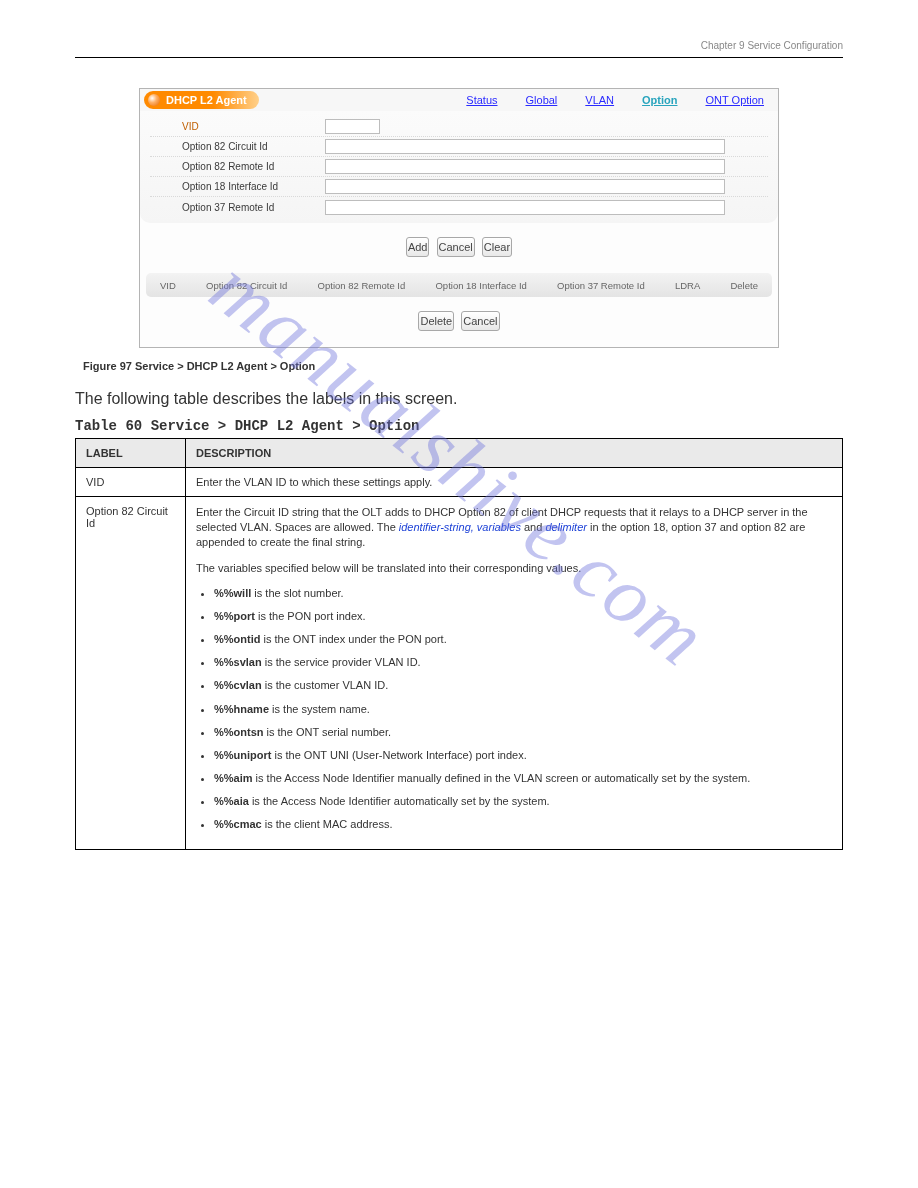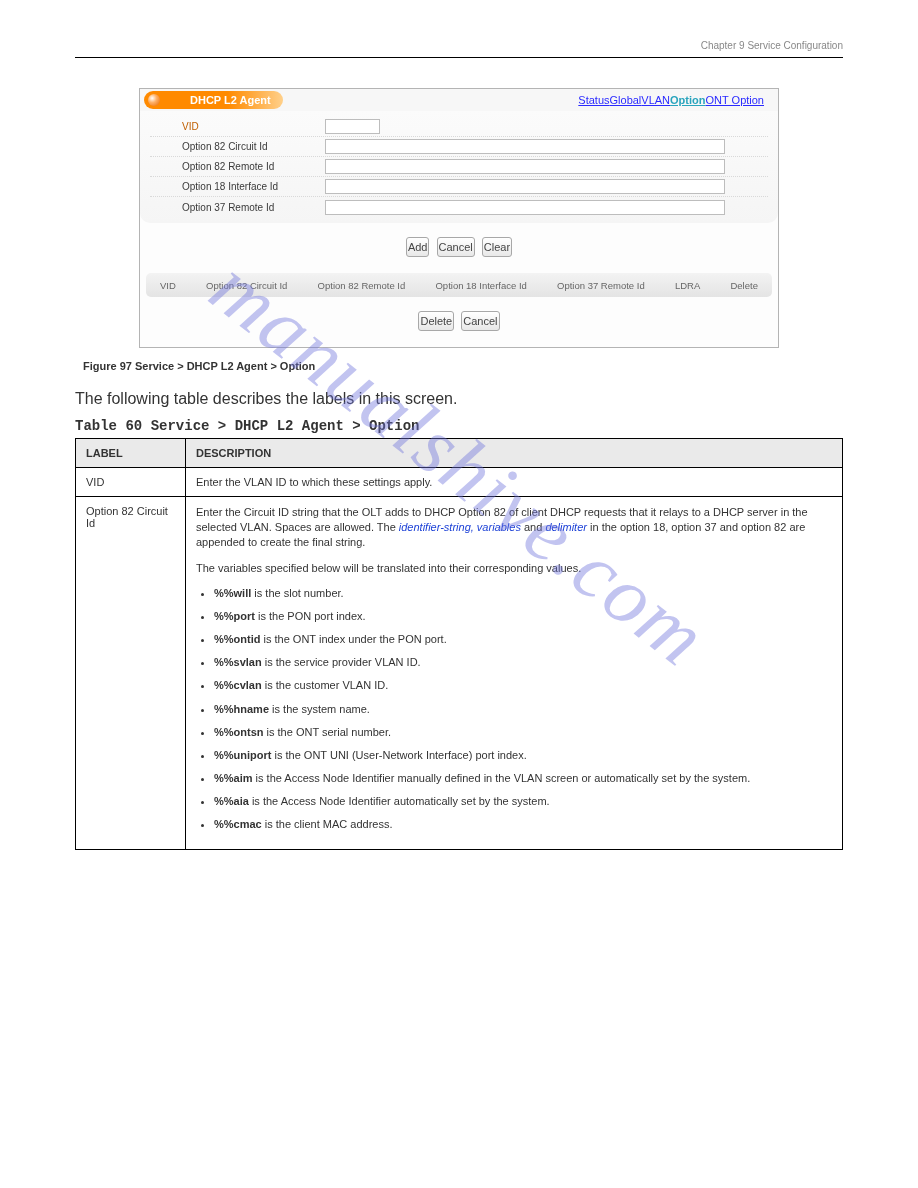--- a/index.html
+++ b/index.html
@@ -81,30 +81,30 @@
     align-items: center;
     height: 18px;
     background: linear-gradient(90deg,#ff8a00 0%,#ff8a00 60%,#ffd08a 100%);
     border-radius: 9px;
     padding: 0 12px 0 4px;
     color: #fff;
     font-weight: bold;
     font-size: 11px;
     margin-left: 4px;
     white-space: nowrap;
-    gap: 24px;
   }
   .panel-title-bar .orb {
     width: 12px; height: 12px; border-radius: 50%;
     background: radial-gradient(circle at 35% 35%, #fff, #ffb066 40%, #e66700 100%);
     margin-right: 6px;
   }
   .panel-nav {
     margin-left: auto;
     display: flex;
+    gap: 28px;
     padding-right: 14px;
     font-size: 11px;
   }
   .panel-nav a {
     color: #2a2aff;
     text-decoration: underline;
     cursor: pointer;
   }
   .panel-nav a.active {
     color: #28a4bd;

